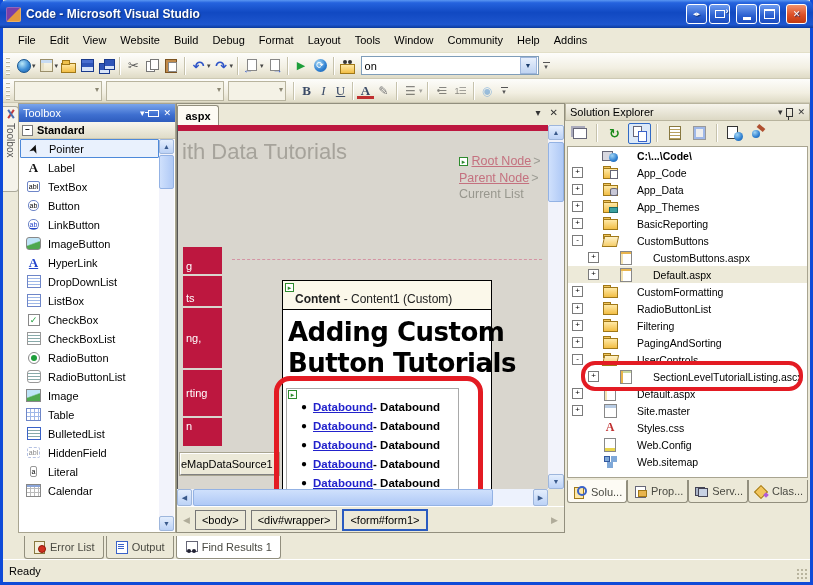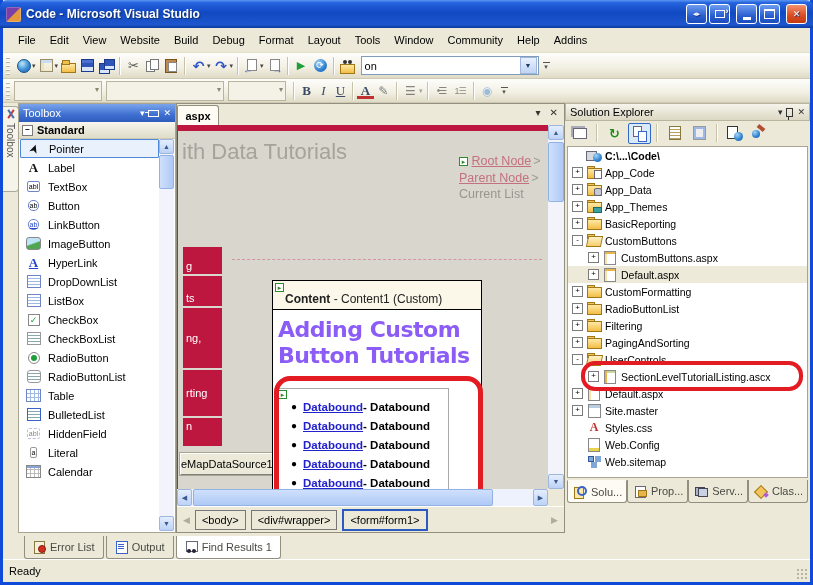--- a/index.html
+++ b/index.html
@@ -133,25 +133,25 @@
   .crumbs a{color:#C4717F;text-decoration:underline}
   .crumbs .sep{display:inline;background:none;border:0;color:#9C9C94;margin:0 0 0 2px}
   .glyph{display:inline-block;width:9px;height:9px;background:#fff;border:1px solid #2E8B2E;color:#2E8B2E;
     font-size:7px;line-height:8px;text-align:center;vertical-align:middle;box-sizing:border-box}
   .dash{position:absolute;left:54px;right:6px;top:134px;border-top:1px dashed #D494A4}
   .rblock{position:absolute;left:5px;width:39px;background:#BD173F;color:#fff;overflow:hidden;
     display:flex;align-items:flex-end;padding:2px 3px;box-sizing:border-box;font-size:11px}
   .smbox{position:absolute;left:2px;top:328px;width:97px;height:20px;background:#ECE9D8;
     border:1px solid #fff;border-right-color:#808080;border-bottom-color:#808080;box-shadow:0 0 0 1px #A8A490;
     display:flex;align-items:center;overflow:hidden;white-space:nowrap}
-  .cpanel{position:absolute;left:94px;top:155px;width:210px;height:219px;background:#fff;border:1px solid #000;box-sizing:border-box}
+  .cpanel{position:absolute;left:104px;top:155px;width:210px;height:219px;background:#fff;border:1px solid #000;box-sizing:border-box}
   .chead{position:absolute;left:0;right:0;top:0;height:29px;background:#FBF8EA;border-bottom:1px solid #000;box-sizing:border-box}
   .chead .glyph{position:absolute;left:2px;top:2px}
   .cheadtxt{position:absolute;left:12px;top:11px;font-size:12px;color:#222}
-  .cheading{position:absolute;left:5px;top:36px;width:228px;font-size:22px;font-weight:bold;color:#8b5cf6;line-height:1.18;letter-spacing:-.5px;font-family:"DejaVu Sans",sans-serif}
+  .cheading{position:absolute;left:5px;top:36px;width:228px;font-size:26px;font-weight:bold;color:#000000;line-height:1.18;letter-spacing:-.5px;font-family:"DejaVu Sans",sans-serif}
   .clist{position:absolute;left:3px;top:107px;width:173px;height:103px;border:1px solid #A9A9A9;box-sizing:border-box}
   .clist .glyph{position:absolute;left:1px;top:1px}
   .li{height:19px;display:flex;align-items:center;padding-left:14px;font-size:11.5px;font-weight:600;white-space:nowrap}
   .li .bul{width:12px;color:#000;font-size:10px}
   .li a{color:#2222CC;text-decoration:underline}
   .annot{position:absolute;border:5px solid #E31B23;border-radius:16px;z-index:40;pointer-events:none}
   .vscroll{position:absolute;right:0;top:21px;bottom:43px;width:16px;background:#F2F3FB}
   .hscroll{position:absolute;left:0;right:16px;bottom:26px;height:17px;background:#EDF2FD}
   .corner{position:absolute;right:0;bottom:26px;width:16px;height:17px;background:#ECE9D8}
   .tagnav{position:absolute;left:0;right:0;bottom:0;height:26px;background:#ECE9D8;border-top:1px solid #fff;
@@ -171,21 +171,21 @@
   .si-nest:after{content:"";position:absolute;left:9px;top:7px;width:7px;height:9px;background:#fff;border:1px solid #3A62C8}
   .si-code:after{content:"";width:10px;height:12px;background:repeating-linear-gradient(#fff 0 2px,#B8A060 2px 3px);border:1px solid #887840}
   .si-design:after{content:"";width:11px;height:12px;background:#EEE;border:1px solid #999;box-shadow:inset 2px 2px 0 #9FB8E8,inset -2px -2px 0 #9FB8E8}
   .si-copyweb:before{content:"";position:absolute;left:3px;top:2px;width:9px;height:11px;background:#fff;border:1px solid #333}
   .si-copyweb:after{content:"";position:absolute;right:2px;bottom:2px;width:9px;height:9px;border-radius:50%;
     background:radial-gradient(circle at 35% 30%,#9FD4F4,#2E7FD0 60%,#1B5FAA)}
   .si-aspconf:before{content:"";position:absolute;left:3px;top:6px;width:8px;height:8px;border-radius:50%;
     background:radial-gradient(circle at 35% 30%,#9FD4F4,#2E7FD0 60%,#1B5FAA)}
   .si-aspconf:after{content:"";position:absolute;left:8px;top:2px;width:8px;height:4px;background:#B05030;transform:rotate(40deg)}
   .setree{position:absolute;left:2px;right:2px;top:43px;height:330px;background:#fff;border:1px solid #A8A490;overflow:hidden;font-size:10.5px}
-  .trow{height:17px;display:flex;align-items:center;gap:3px;white-space:nowrap}
+  .trow{height:17px;display:flex;align-items:center;gap:19px;white-space:nowrap}
   .trow .exp{width:9px;height:9px;border:1px solid #7B7B7B;background:#fff;font-size:8px;line-height:7px;text-align:center;flex:none;margin-left:2px}
   .trow .exp.hid{visibility:hidden}
   .ind1{padding-left:2px}.ind2{padding-left:18px}
   .trow.sel{background:#EDEAD9}
   .fi{width:16px;height:13px;flex:none;position:relative}
   .fi-folder:before,.fi-folderopen:before,.fi-fcode:before,.fi-fdata:before,.fi-fthemes:before{content:"";position:absolute;left:1px;top:0;width:6px;height:3px;background:#F2C55C;border:1px solid #A07818}
   .fi-folder:after,.fi-fcode:after,.fi-fdata:after,.fi-fthemes:after{content:"";position:absolute;left:1px;top:2px;width:13px;height:9px;background:linear-gradient(#FFE9A6,#F2BE45);border:1px solid #A07818}
   .fi-folderopen:after{content:"";position:absolute;left:1px;top:2px;width:13px;height:9px;background:linear-gradient(#FFF2C8,#F6CE6A);border:1px solid #A07818;transform:skewX(-12deg)}
   .fi-fcode .ov{position:absolute;right:0;bottom:0;width:6px;height:7px;background:#fff;border:1px solid #667;z-index:2}
   .fi-fdata .ov{position:absolute;right:0;bottom:0;width:6px;height:6px;background:#C8C8D8;border:1px solid #667;border-radius:3px/2px;z-index:2}
@@ -417,20 +417,26 @@
         <span>RadioButton</span>
       </div>
     <div class="titem">
         <span class="tbi">
           <span class="ic-lines" style="border-radius:3px"></span>
         </span>
         <span>RadioButtonList</span>
       </div>
     <div class="titem">
         <span class="tbi">
+          <span class="ic-img"></span>
+        </span>
+        <span>Image</span>
+      </div>
+    <div class="titem">
+        <span class="tbi">
           <span class="ic-table"></span>
         </span>
         <span>Table</span>
       </div>
     <div class="titem">
         <span class="tbi">
           <span class="ic-lines" style="border-color:#3A62C8"></span>
         </span>
         <span>BulletedList</span>
       </div>

